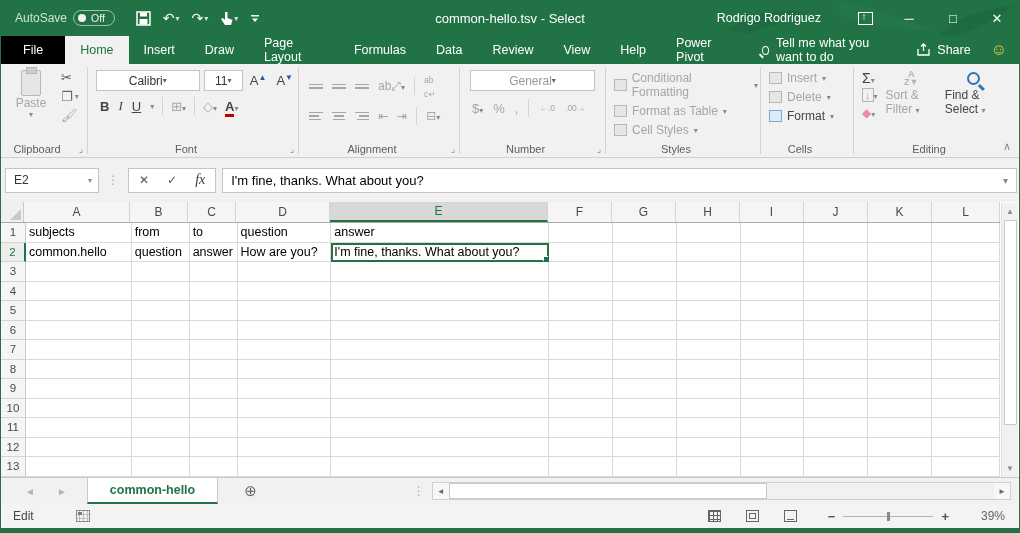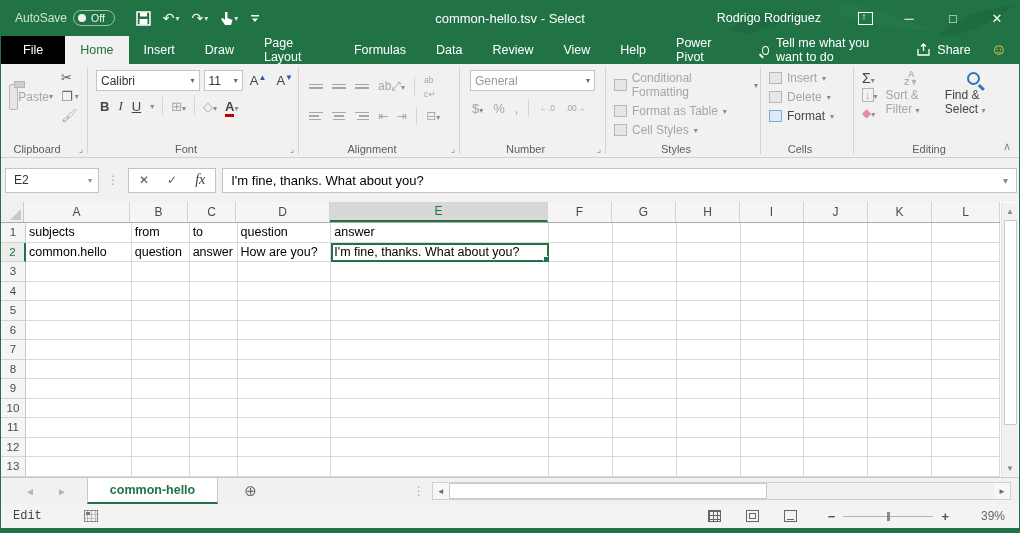--- a/index.html
+++ b/index.html
@@ -44,30 +44,30 @@
     border-bottom:1px solid #d2d0ce; display:flex; }
   .rgroup { position:relative; height:100%; padding:4px 2px 0 2px; display:flex; flex-direction:column; }
   .rgroup .glabel { position:absolute; bottom:2px; left:0; right:14px; text-align:center; color:#605e5c; font-size:11px;margin-top:20px; }
   .rgroup .launcher { position:absolute; bottom:3px; right:4px; color:#8a8a8a; font-size:9px; }
   .gdiv { width:1px; background:#d5d2cf; margin:3px 0; }
   .gray { color:#a8a6a4; }
   .dark { color:#444; }
   .chev { font-size:8px; color:#8a8a8a; }
 
   
-  .paste-big { width:44px; display:flex; align-items:center; margin:2px 2px 0 6px; color:#a8a6a4; }
+  .paste-big { width:44px; display:flex; flex-direction:column; align-items:center; margin:2px 2px 0 6px; color:#a8a6a4; }
   .clip-icon { width:20px; height:26px; border:1.5px solid #b9b7b5; border-radius:2px; background:#e8e6e4; position:relative; }
   .clip-icon::before { content:""; position:absolute; left:4px; top:-4px; width:9px; height:5px; border:1.5px solid #b9b7b5; background:#d0cecb; }
   .clip-col { display:flex; flex-direction:column; gap:4px; margin:2px 0 0 6px; font-size:13px; }
   .clip-col .r { display:flex; align-items:center; gap:2px; }
 
   
   .font-row1 { display:flex; align-items:center; gap:4px; margin:2px 0 6px 6px; }
   .combo { background:#fff; border:1px solid #c6c4c2; height:21px; display:flex; align-items:center;
-    justify-content:space-between; padding:0 4px; font-size:12px; color:#333; }
+    justify-content:center; padding:0 4px; font-size:12px; color:#333; }
   .combo .chev { color:#666; }
   .grow-btn { font-size:13px; color:#444; position:relative; padding:0 3px; }
   .grow-btn sup { font-size:8px; color:#2b579a; }
   .font-row2 { display:flex; align-items:center; gap:8px; margin-left:10px; font-size:13px; }
   .biu { display:flex; gap:9px; align-items:center; color:#444; }
   .b { font-weight:bold; } .i { font-style:italic; font-family:"Liberation Serif",serif; } 
   .u { text-decoration:underline; }
   .fc { color:#444; border-bottom:3px solid #C00000; line-height:12px; font-weight:bold;}
   .vline { width:1px; height:18px; background:#d5d2cf; }
 
@@ -143,21 +143,21 @@
   .newsheet { display:flex; align-items:center; padding:0 26px; color:#6a6a6a; font-size:15px; }
   .hdots { display:flex; align-items:center; color:#b0aeac; margin-left:130px; letter-spacing:1px; }
   #hscroll { display:flex; align-items:center; flex:1; margin:4px 8px 4px 6px; background:#f1f1f1; border:1px solid #d2d0ce; }
   .harrow { width:16px; align-self:stretch; display:flex; align-items:center; justify-content:center; color:#6a6a6a; font-size:8px; background:#f7f7f7; }
   #hthumb { height:100%; width:318px; background:#fff; border:1px solid #c8c8c8; }
   #htrack-rest { flex:1; }
 
   
   #statusbar { position:absolute; left:0; top:504px; width:100%; height:24px; background:#f3f3f3;
     display:flex; align-items:center; font-size:12px; color:#444; }
-  #mode { margin-left:12px;font-family:Liberation Mono, monospace; }
+  #mode { margin-left:12px; }
   .macro-ic { width:14px; height:12px; border:1px solid #8a8a8a; margin-left:42px; position:relative;
     background-image:linear-gradient(#bdbdbd 1px, transparent 1px), linear-gradient(90deg,#bdbdbd 1px, transparent 1px);
     background-size:4px 4px; background-position:2px 3px; }
   .macro-ic::before { content:""; position:absolute; left:1px; top:1px; width:4px; height:3px; background:#7a7a7a; }
   .sb-right { margin-left:auto; display:flex; align-items:center; gap:0; }
   .viewbtn { width:38px; height:24px; display:flex; align-items:center; justify-content:center; }
   .ic-normal { width:13px; height:12px; border:1px solid #666;
     background-image:linear-gradient(#666 1px, transparent 1px), linear-gradient(90deg,#666 1px, transparent 1px);
     background-size:4px 4px; }
   .ic-pagelayout { width:13px; height:12px; border:1px solid #666; display:flex; align-items:center; justify-content:center; }

